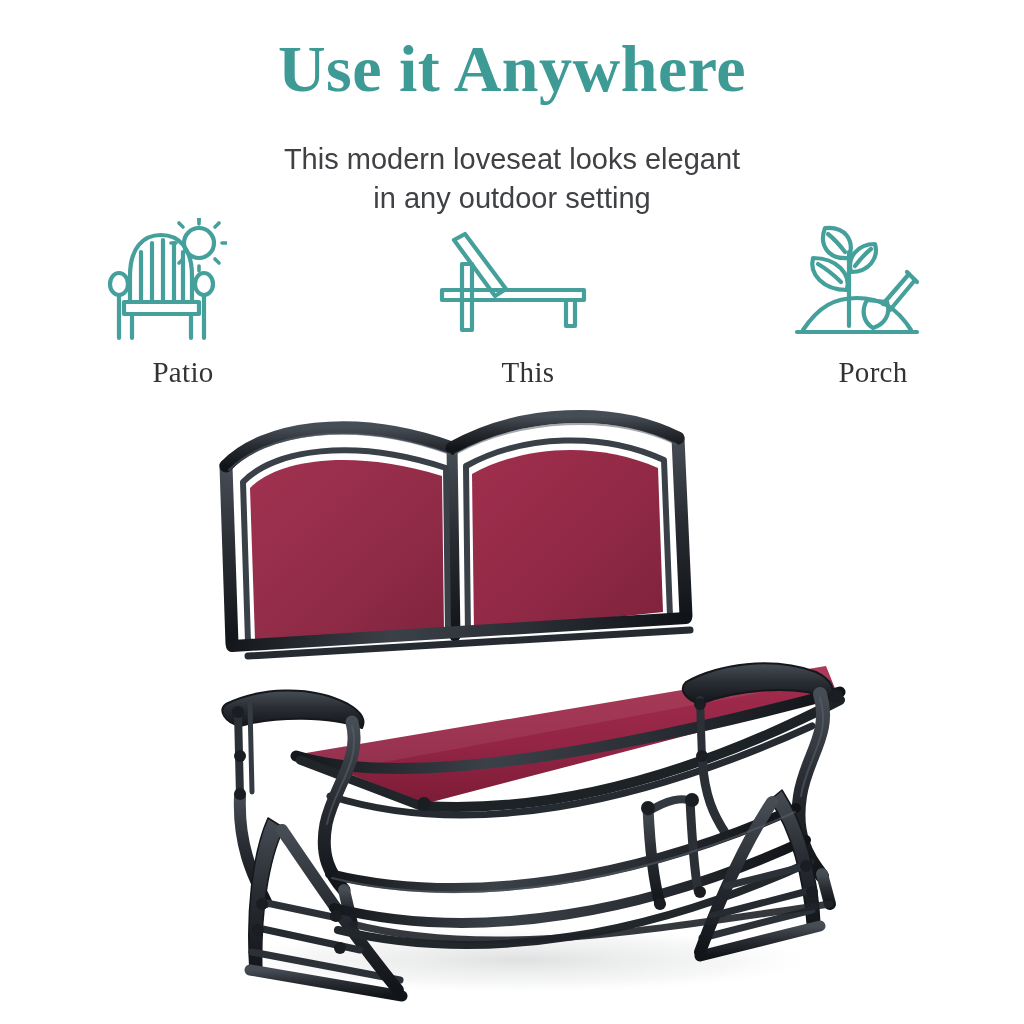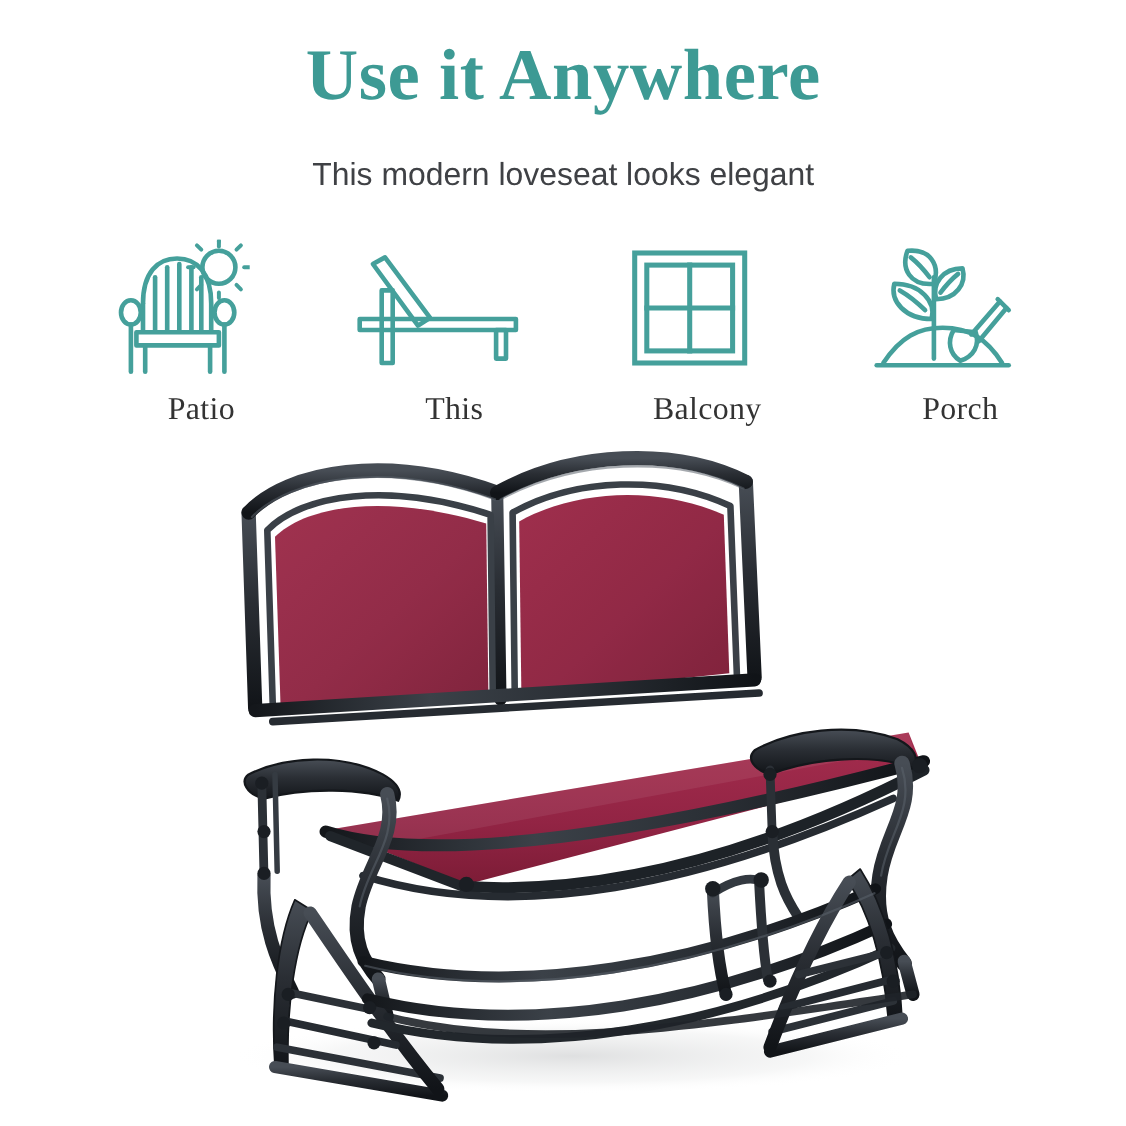--- a/index.html
+++ b/index.html
@@ -89,20 +89,21 @@
 </style>
 </head>
 <body>
 
 <div id="page">
 
   <div class="headline">Use it Anywhere</div>
 
   <div class="subtitle">
     <span class="line">This modern loveseat looks elegant</span>
+    <span class="line">in any outdoor setting</span>
   </div>
 
   <div class="features">
 
     <div class="feature">
       <div class="feature-icon">
         <svg width="120" height="124" viewBox="0 0 120 124" fill="none" stroke="#45a09b" stroke-width="4.2" stroke-linecap="round" stroke-linejoin="round">
 
           <circle cx="92" cy="25" r="15"></circle>
           <g stroke-width="3.6">
@@ -149,34 +150,20 @@
           <path d="M10 64 L152 64 L152 74 L10 74 Z"></path>
 
           <path d="M30 38 L40 38 L40 104 L30 104 Z"></path>
 
           <path d="M134 74 L143 74 L143 100 L134 100 Z"></path>
         </svg>
       </div>
       <div class="feature-label">This</div>
     </div>
 
-    <div class="feature">
-      <div class="feature-icon">
-        <svg width="108" height="108" viewBox="0 0 108 108" fill="none" stroke="#45a09b" stroke-width="4.6" stroke-linecap="square" stroke-linejoin="miter">
-
-          <rect x="4" y="4" width="100" height="100"></rect>
-
-          <rect x="15" y="15" width="78" height="78"></rect>
-
-          <line x1="54" y1="15" x2="54" y2="93"></line>
-          <line x1="15" y1="54" x2="93" y2="54"></line>
-        </svg>
-      </div>
-      <div class="feature-label">Balcony</div>
-    </div>
 
     <div class="feature">
       <div class="feature-icon">
         <svg width="128" height="124" viewBox="0 0 128 124" fill="none" stroke="#45a09b" stroke-width="4.2" stroke-linecap="round" stroke-linejoin="round">
 
           <path d="M56 108 L56 34"></path>
 
           <path d="M56 40 C34 42 26 26 32 10 C52 8 62 22 56 40 Z"></path>
           <path d="M52 34 C46 26 40 20 35 16"></path>
 

